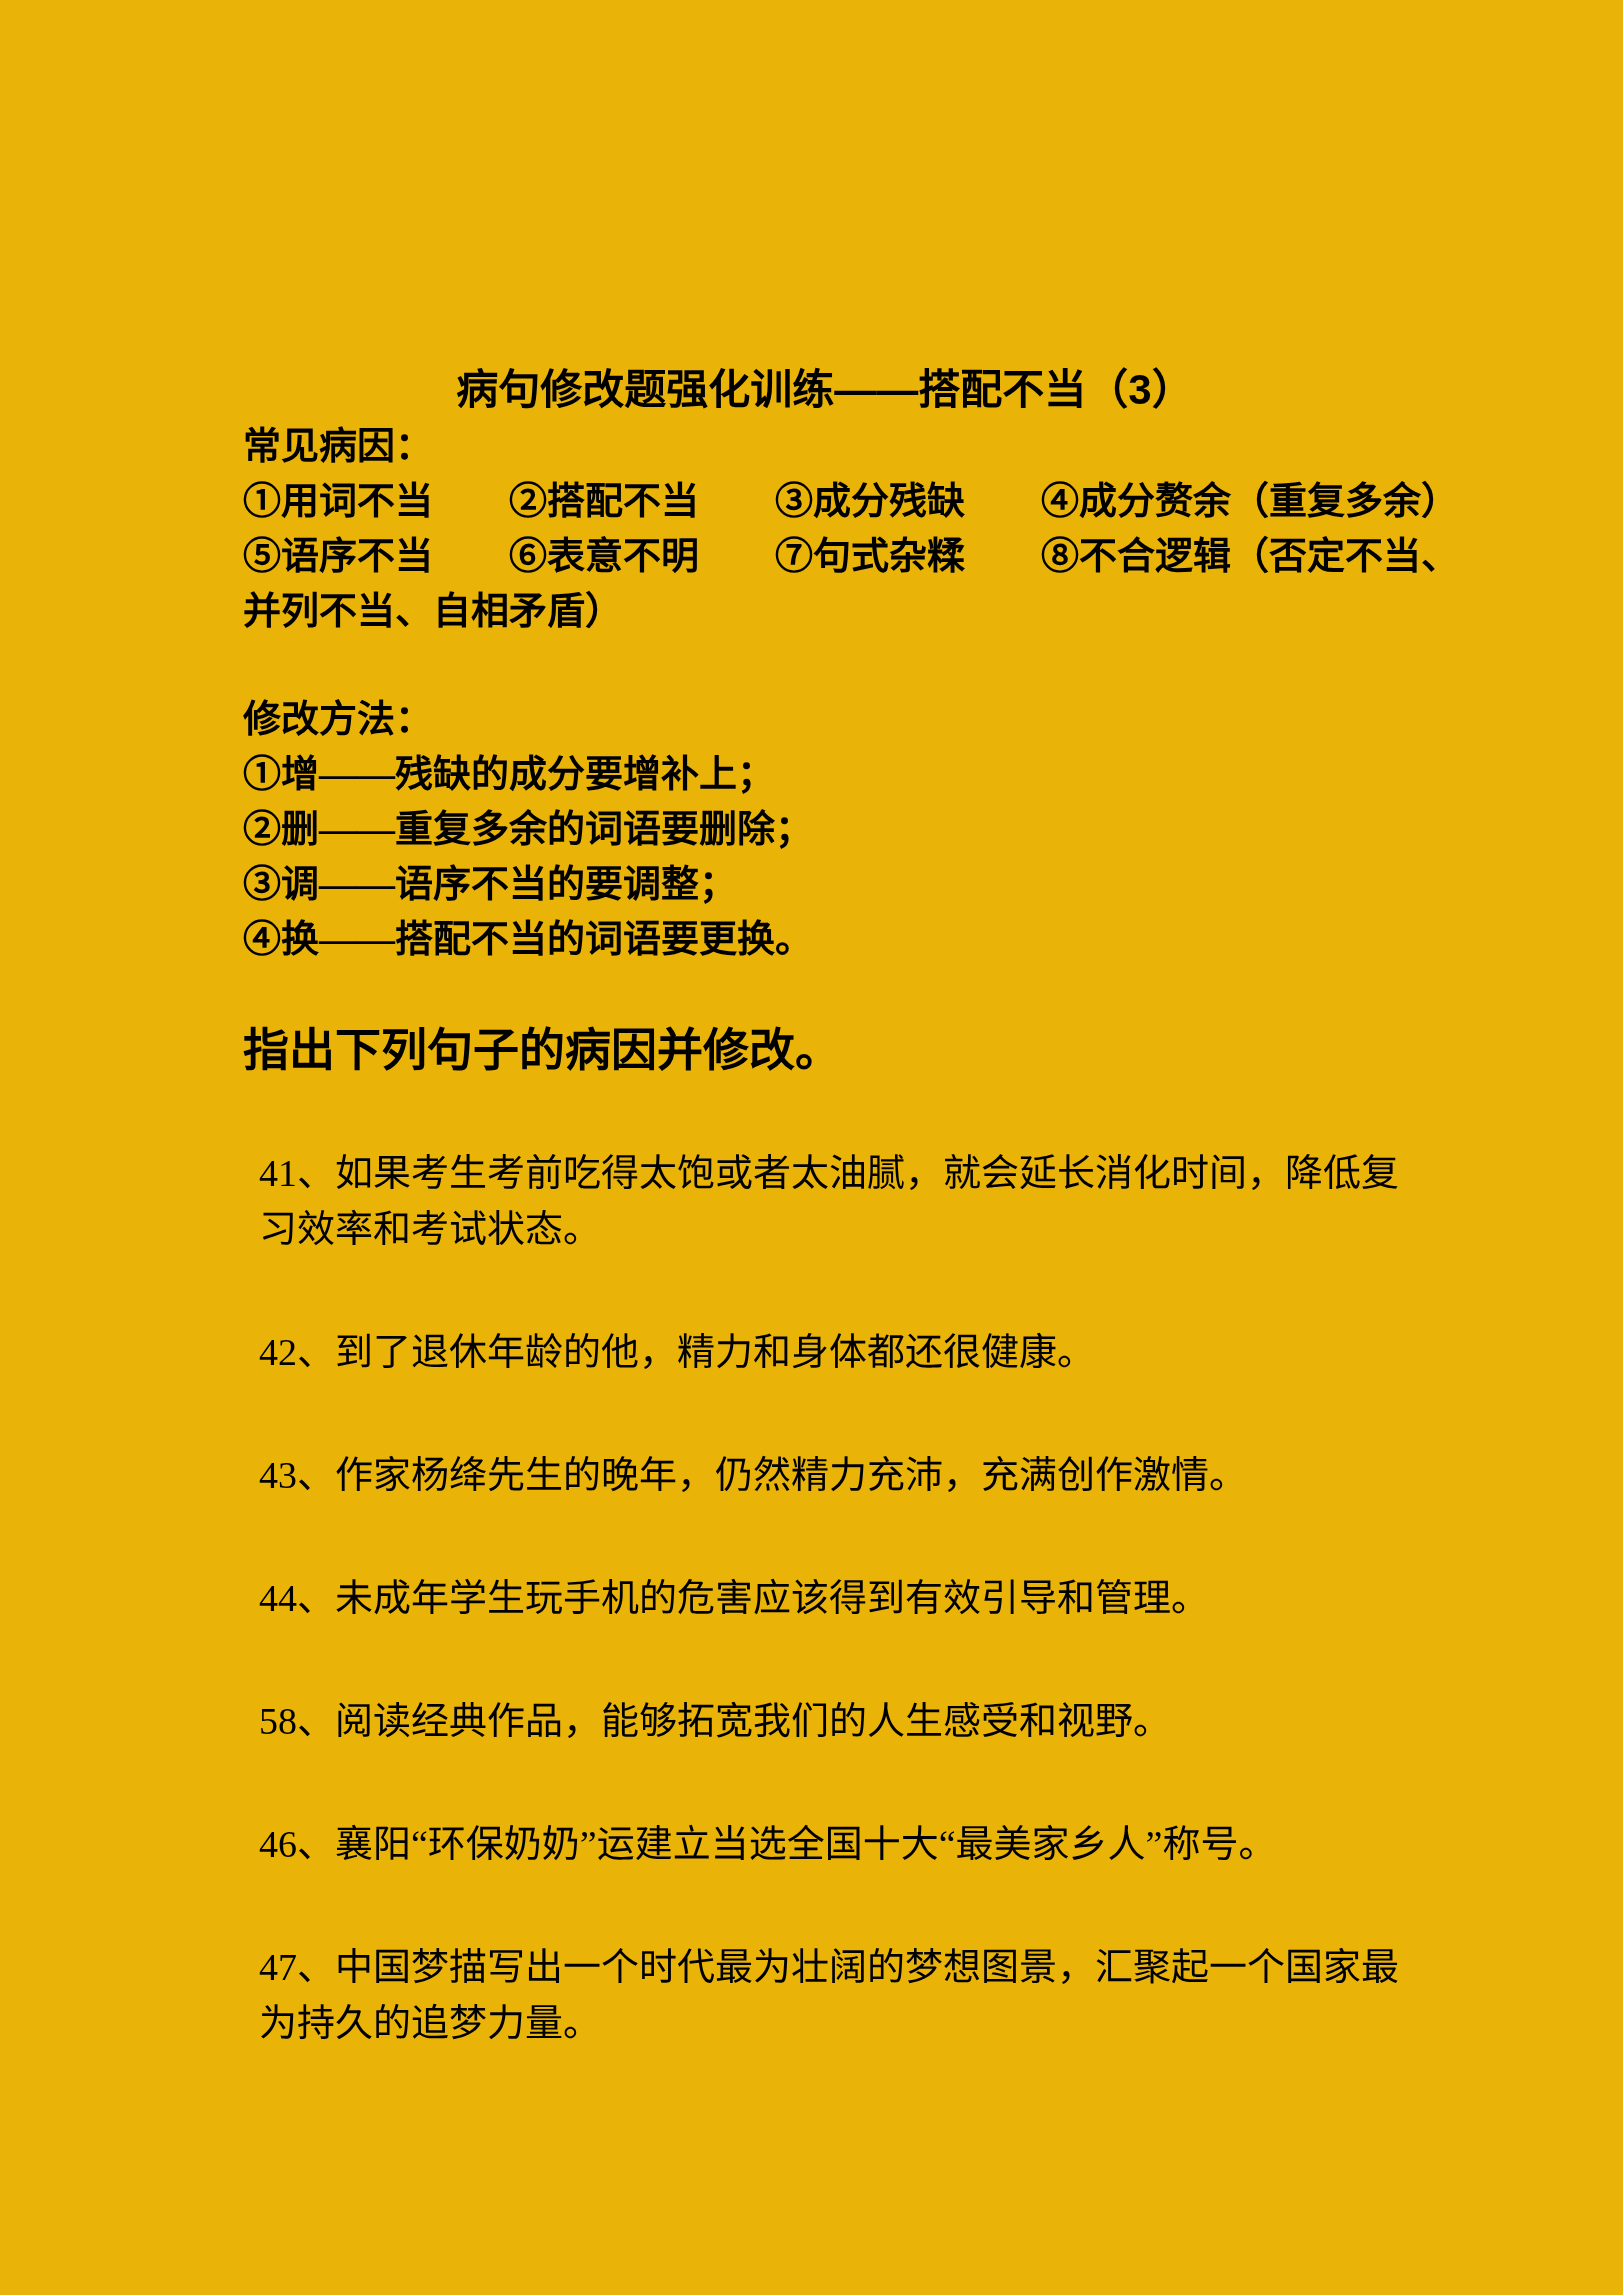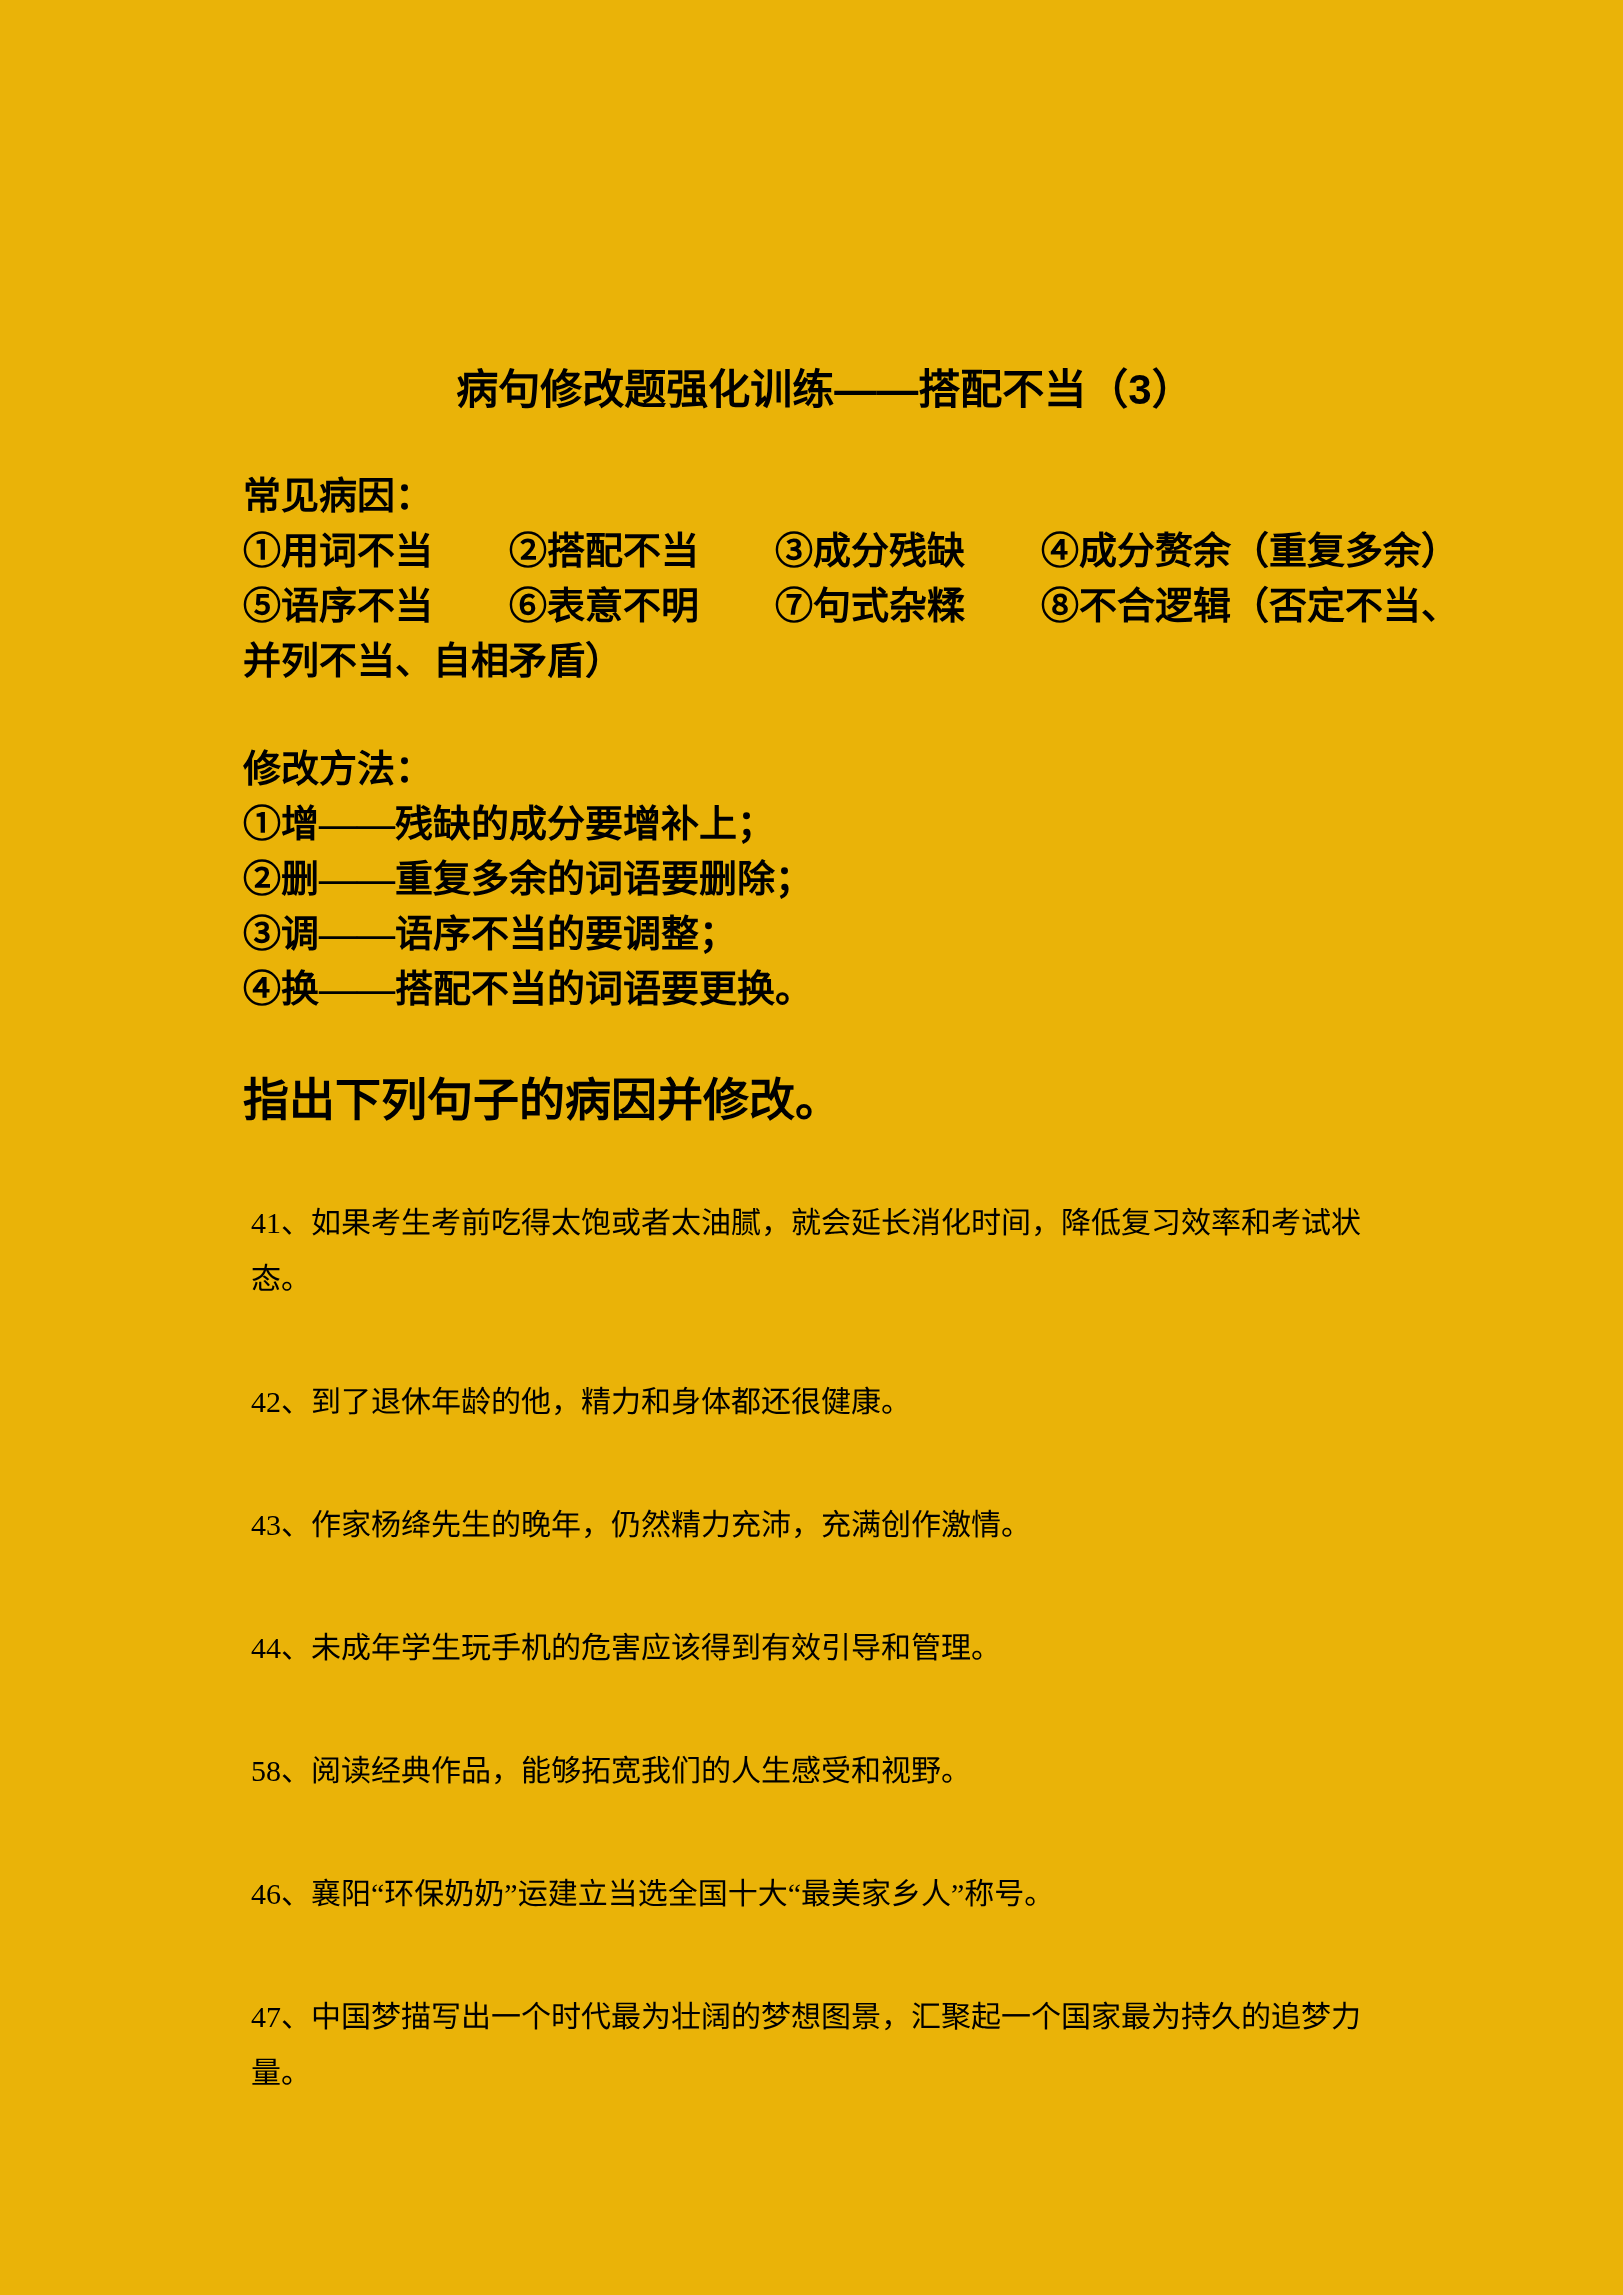--- a/index.html
+++ b/index.html
@@ -25,43 +25,43 @@
     text-align: center;
     margin: 0;
   }
   .heading {
     font-family: "Liberation Serif", serif;
     font-weight: 700;
     font-size: 38px;
     line-height: 55px;
     margin: 0;
   }
-  .heading.causes { margin-top: 50px; }
+  .heading.causes { }
   .heading.methods { margin-top: 53px; }
   .bold-line {
     font-family: "Liberation Serif", serif;
     font-weight: 700;
     font-size: 38px;
     line-height: 55px;
     margin: 0;
   }
   .nowrap { white-space: nowrap; }
   .instruction {
     font-family: "Liberation Serif", serif;
     font-weight: 700;
     font-size: 46px;
     line-height: 55px;
     margin: 56px 0 0 0;
   }
   .question {
     font-family: "Liberation Serif", serif;
     font-weight: 400;
-    font-size: 30px;
+    font-size: 38px;
     line-height: 56px;
-    margin: 67px 0 0 8px;
+    margin: 67px 0 0 16px;
   }
 </style>
 </head>
 <body>
 
 <div class="page">
 
   <h1 class="title">病句修改题强化训练——搭配不当（3）</h1>
 
   <div class="heading causes">常见病因：</div>

